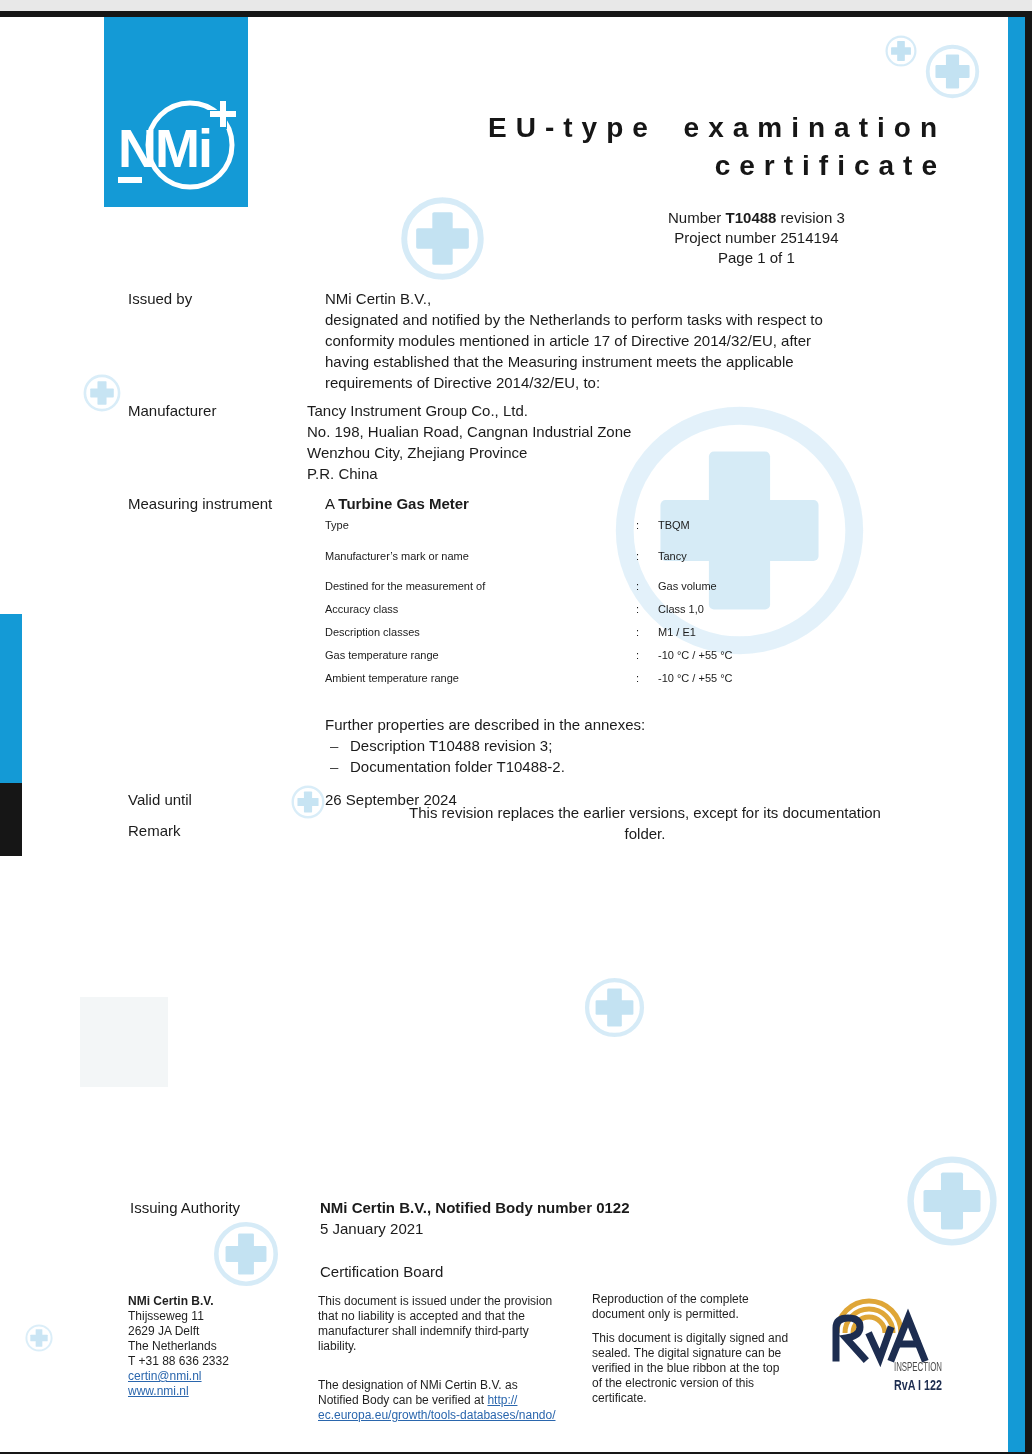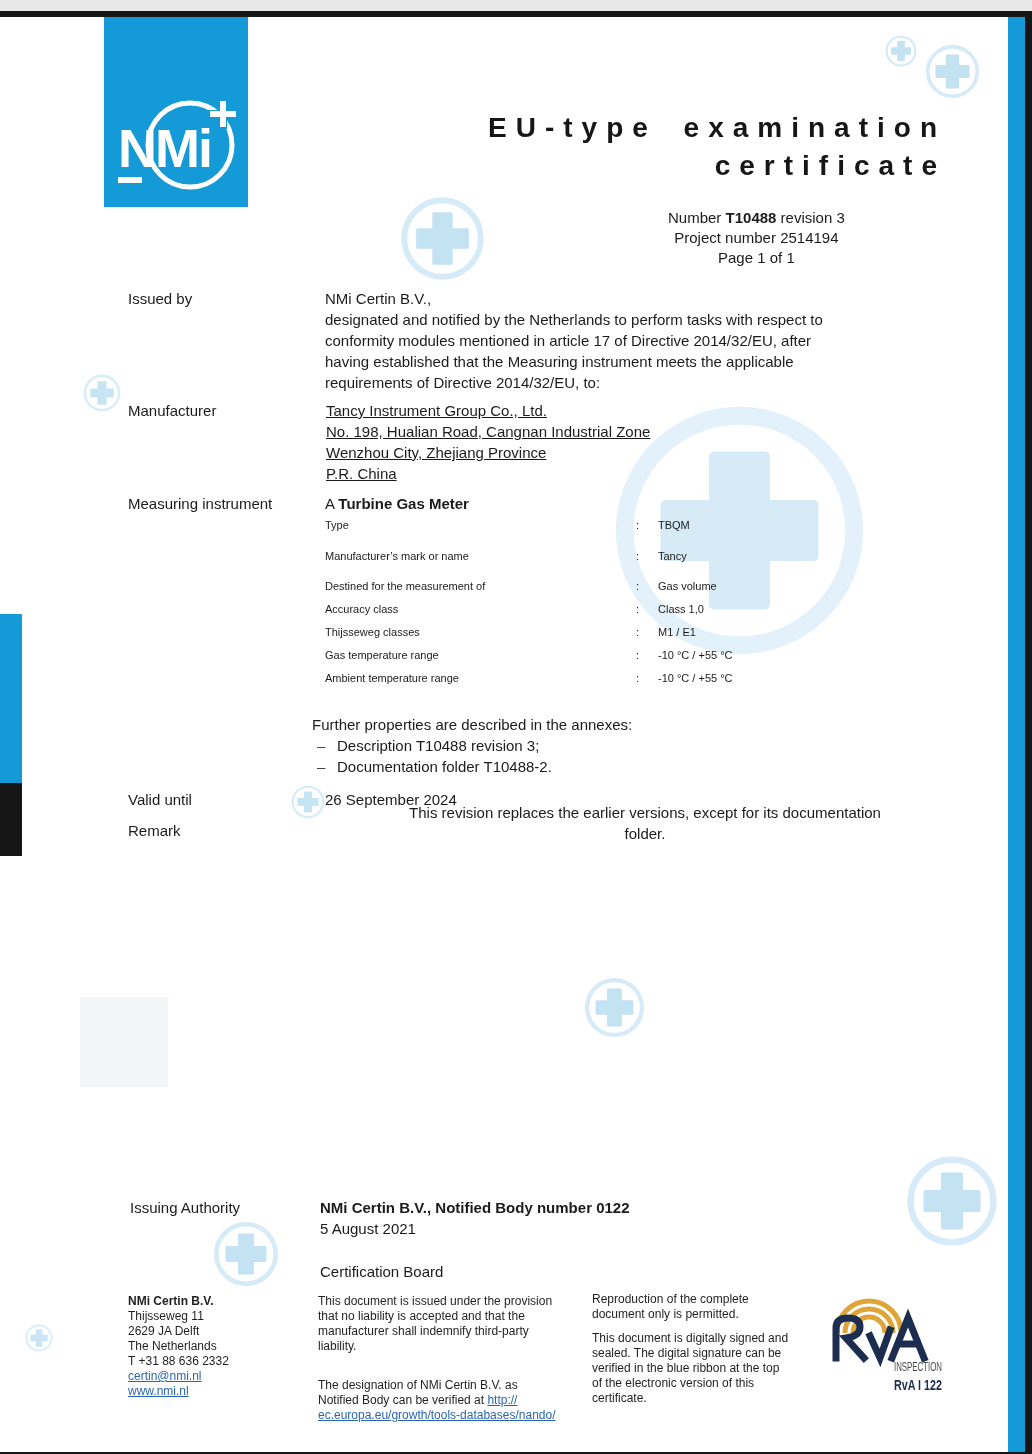--- a/index.html
+++ b/index.html
@@ -115,21 +115,21 @@
   </div>
 
   <div class="abs label" style="left:128px;top:277px;">Issued by</div>
   <div class="abs body-text pre" style="left:325px;top:277px;width:640px;">NMi Certin B.V.,
 designated and notified by the Netherlands to perform tasks with respect to
 conformity modules mentioned in article 17 of Directive 2014/32/EU, after
 having established that the Measuring instrument meets the applicable
 requirements of Directive 2014/32/EU, to:</div>
 
   <div class="abs label" style="left:128px;top:389px;">Manufacturer</div>
-  <div class="abs body-text pre" style="left:326px;top:389px;width:640px;text-decoration:underline;">Tancy Instrument Group Co., Ltd.
+  <div class="abs body-text pre" style="left:307px;top:389px;width:640px;">Tancy Instrument Group Co., Ltd.
 No. 198, Hualian Road, Cangnan Industrial Zone
 Wenzhou City, Zhejiang Province
 P.R. China</div>
 
   <div class="abs label" style="left:128px;top:482px;">Measuring instrument</div>
   <div class="abs body-text" style="left:325px;top:482px;">
     <span>A</span>
     <span class="b">Turbine Gas Meter</span>
   </div>
 
@@ -148,37 +148,37 @@
       <span class="pname">Destined for the measurement of</span>
         <span class="pcolon">:</span>
         <span>Gas volume</span>
     </div>
     <div class="prop-row mb2">
       <span class="pname">Accuracy class</span>
         <span class="pcolon">:</span>
         <span>Class 1,0</span>
     </div>
     <div class="prop-row mb2">
-      <span class="pname">Thijsseweg classes</span>
+      <span class="pname">Description classes</span>
         <span class="pcolon">:</span>
         <span>M1 / E1</span>
     </div>
     <div class="prop-row mb2">
       <span class="pname">Gas temperature range</span>
         <span class="pcolon">:</span>
         <span>-10 °C / +55 °C</span>
     </div>
     <div class="prop-row">
       <span class="pname">Ambient temperature range</span>
         <span class="pcolon">:</span>
         <span>-10 °C / +55 °C</span>
     </div>
   </div>
 
-  <div class="abs" style="left:312px;top:703px;width:640px;">
+  <div class="abs" style="left:325px;top:703px;width:640px;">
     <div class="body-text">Further properties are described in the annexes:</div>
     <div class="annex-row" style="padding-left:5px;">
       <span class="adash">–</span>
         <span>Description T10488 revision 3;</span>
     </div>
     <div class="annex-row" style="padding-left:5px;">
       <span class="adash">–</span>
         <span>Documentation folder T10488-2.</span>
     </div>
   </div>
@@ -186,21 +186,21 @@
   <div class="abs label" style="left:128px;top:778px;">Valid until</div>
   <div class="abs body-text" style="left:325px;top:778px;">26 September 2024</div>
 
   <div class="abs label" style="left:128px;top:809px;">Remark</div>
   <div class="abs body-text pre" style="left:325px;top:791px;width:640px;text-align:center;">This revision replaces the earlier versions, except for its documentation
 folder.</div>
 
   <div class="abs label" style="left:130px;top:1186px;">Issuing Authority</div>
   <div class="abs body-text" style="left:320px;top:1186px;width:560px;">
     <div class="b">NMi Certin B.V., Notified Body number 0122</div>
-    <div>5 August 2021</div>
+    <div>5 January 2021</div>
   </div>
   <div class="abs body-text" style="left:320px;top:1250px;">Certification Board</div>
 
   <div class="abs footer-text" style="left:128px;top:1283px;width:175px;">
     <div class="b">NMi Certin B.V.</div>
     <div class="pre">Thijsseweg 11
 2629 JA Delft
 The Netherlands
 T +31 88 636 2332</div>
     <div><a class="lnk">certin@nmi.nl</a></div>

